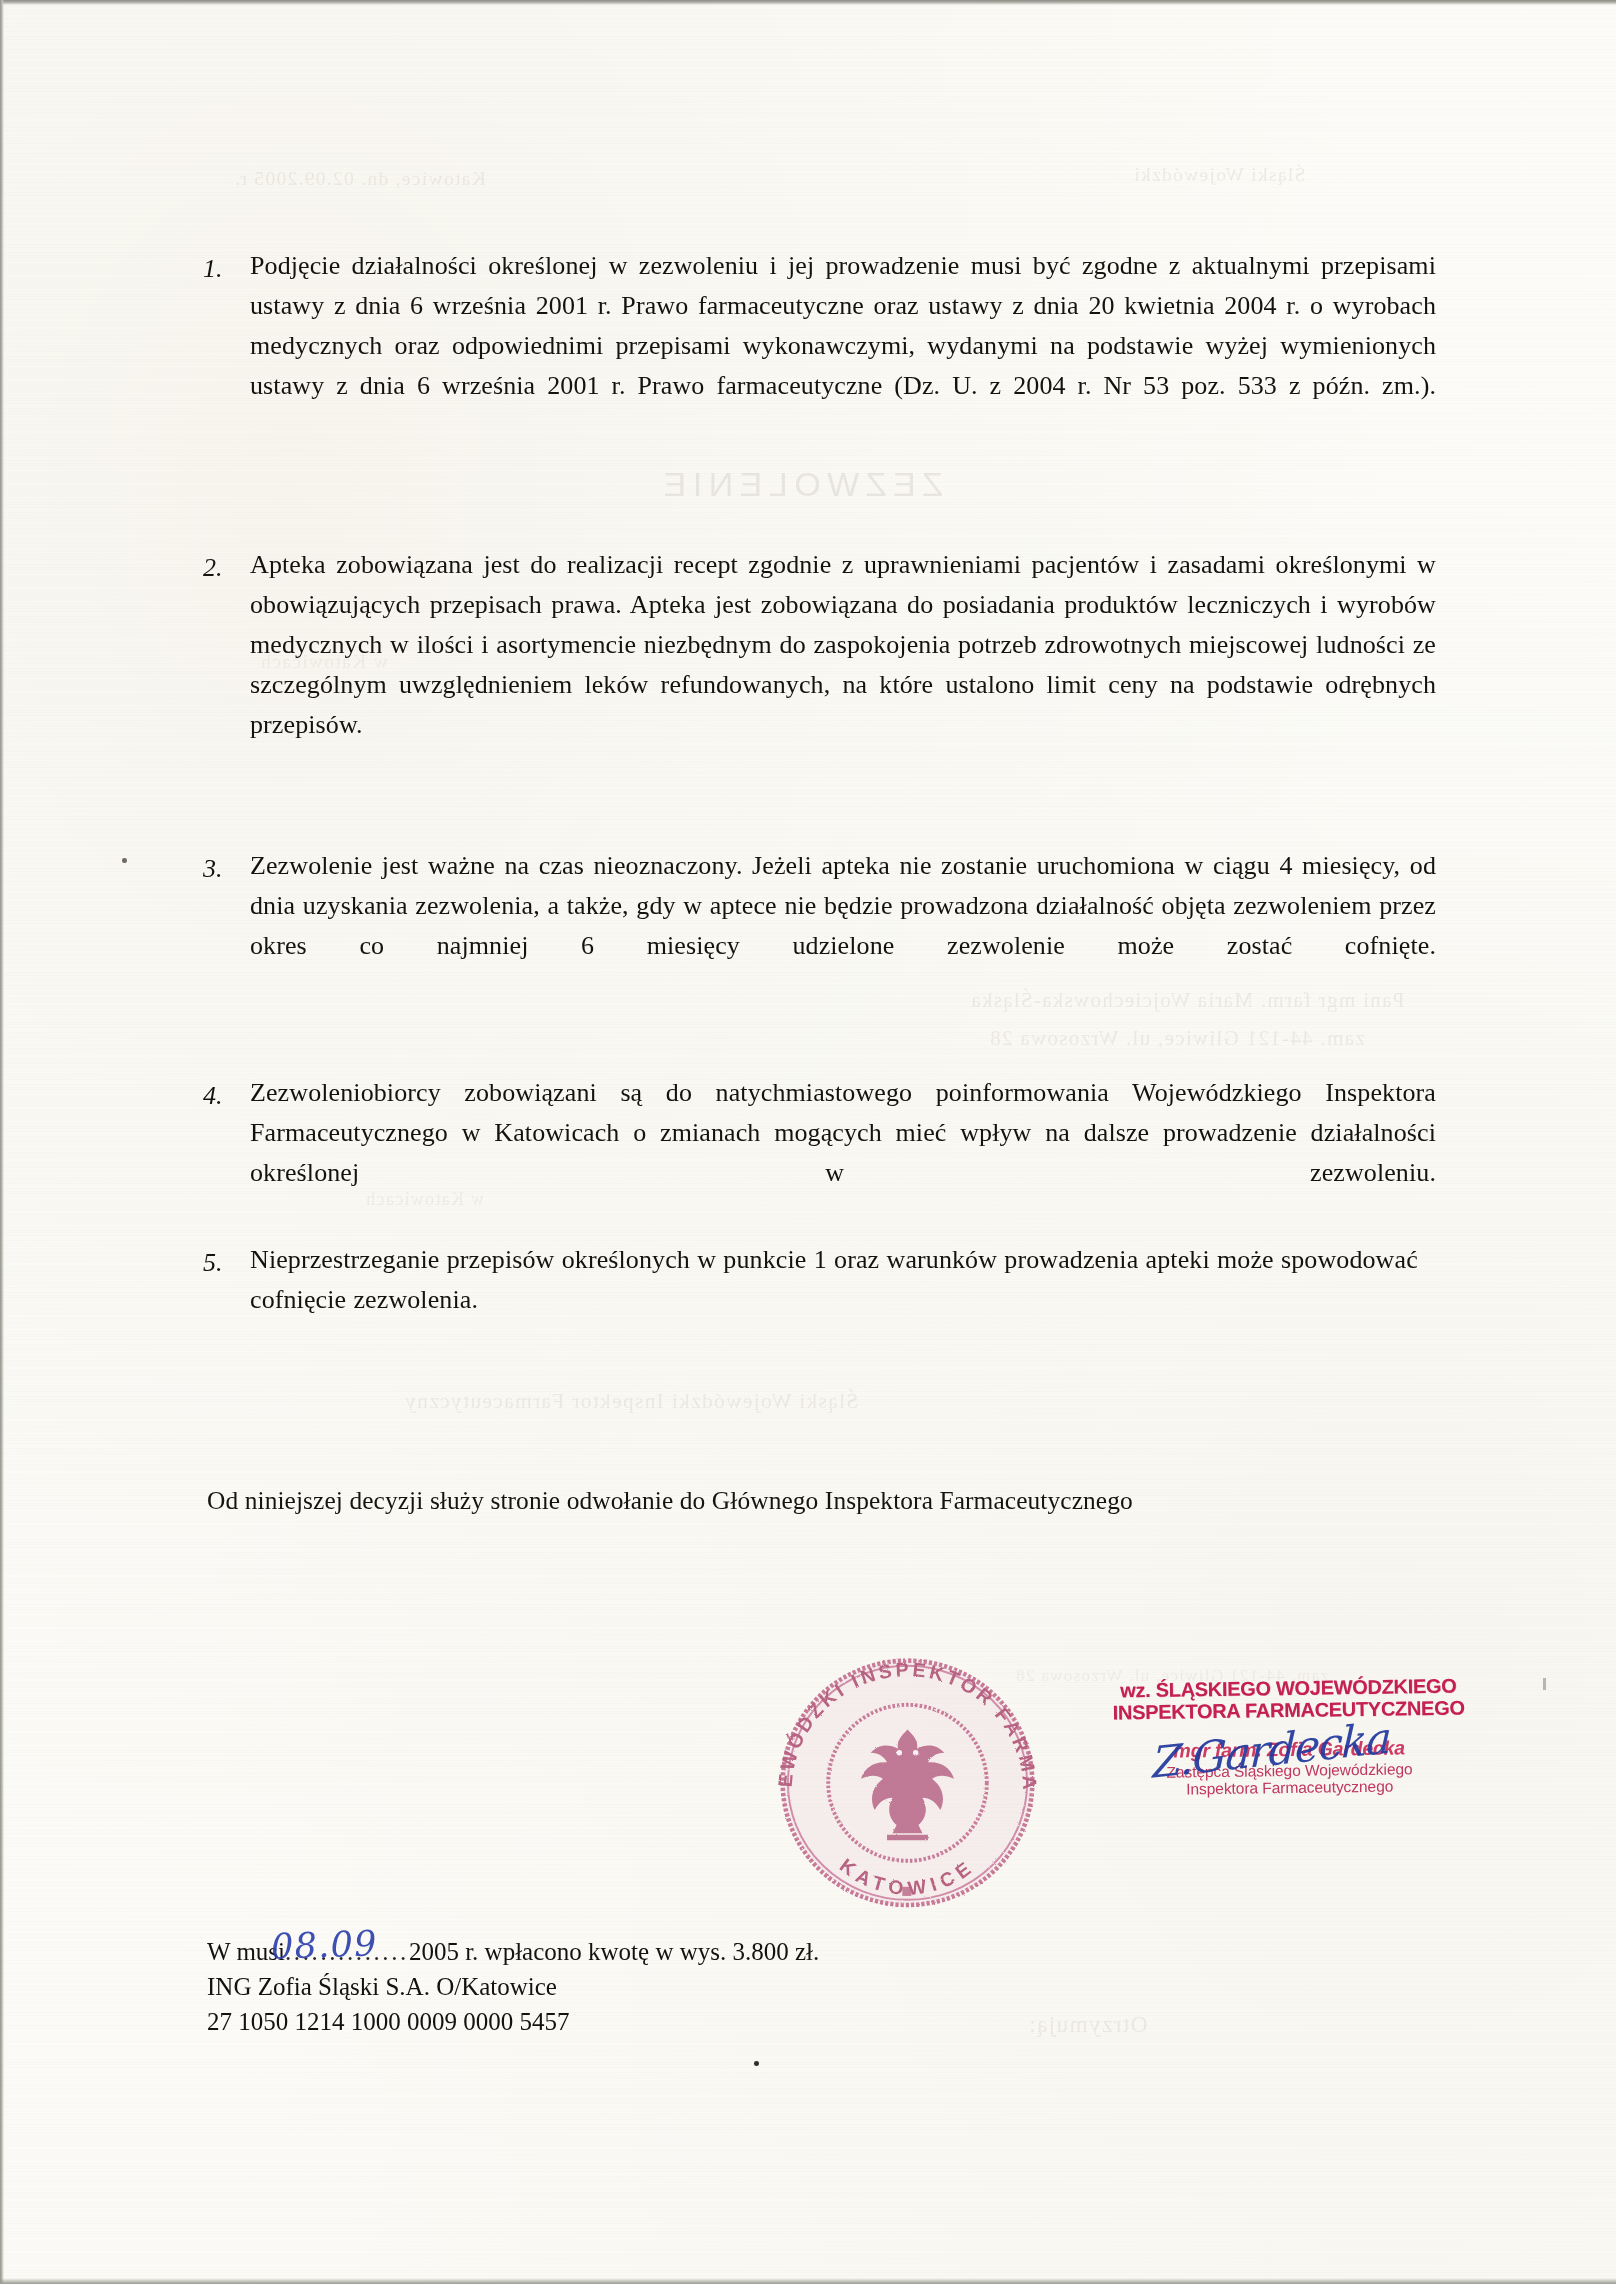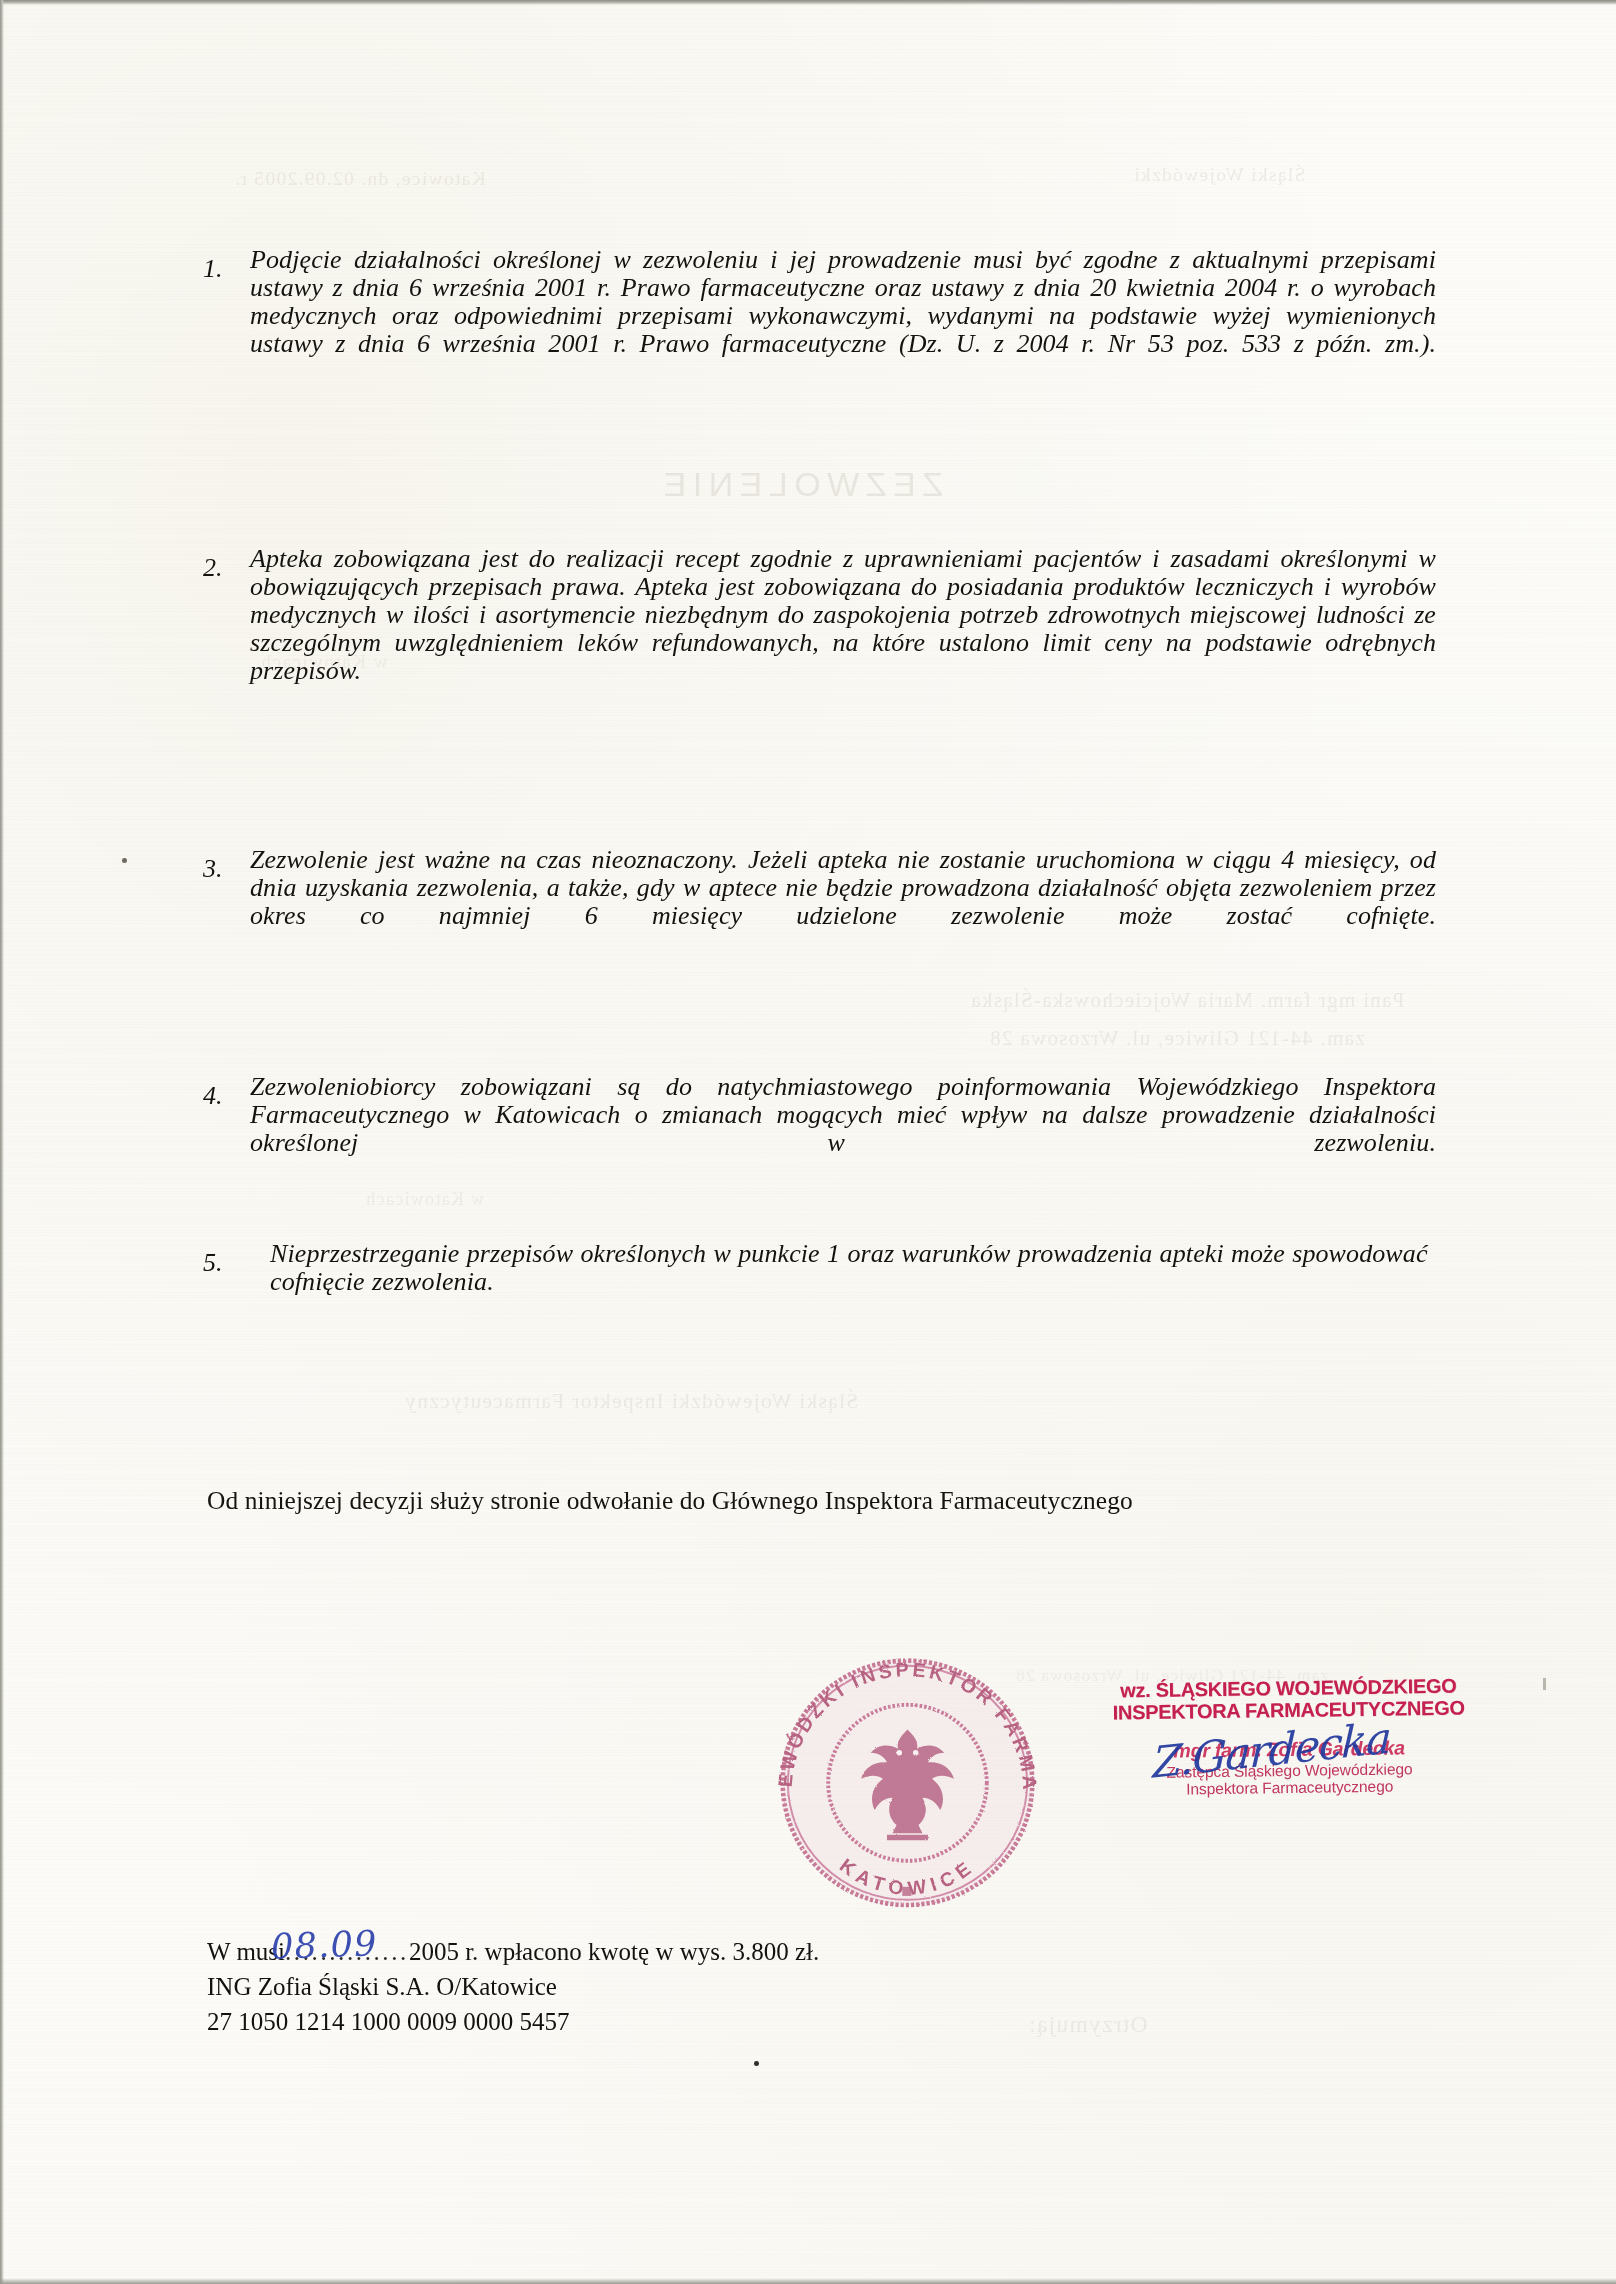--- a/index.html
+++ b/index.html
@@ -99,35 +99,34 @@
     width: 47px;
     flex: 0 0 47px;
     font-style: italic;
     font-size: 26px;
     line-height: 45px;
     color: #15130f;
     font-family: "Liberation Serif", "DejaVu Serif", serif;
   }
   .item-body {
     flex: 1 1 auto;
-    font-style: italic;
     font-size: 26px;
-    line-height: 28px;
+    line-height: 40px;
     color: #15130f;
     text-align: justify;
     text-justify: inter-word;
     letter-spacing: 0.1px;
     word-spacing: 0.7px;
   }
   .item-body::after {
     content: "";
     display: inline-block;
     width: 100%;
   }
-  .item-body.nojust { text-align: left; margin-left: 20px; }
+  .item-body.nojust { text-align: left; }
   .item-body.nojust::after { display: none; }
 
   
   .appeal {
     position: absolute;
     left: 207px;
     width: 1229px;
     font-size: 25.4px;
     line-height: 45px;
     color: #16140f;

